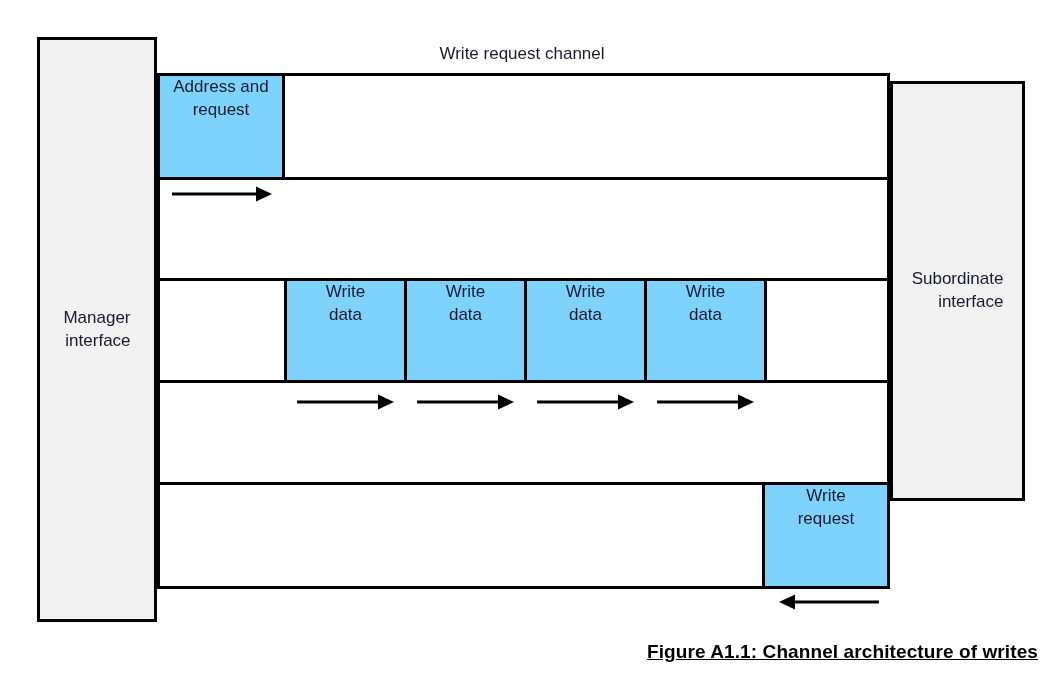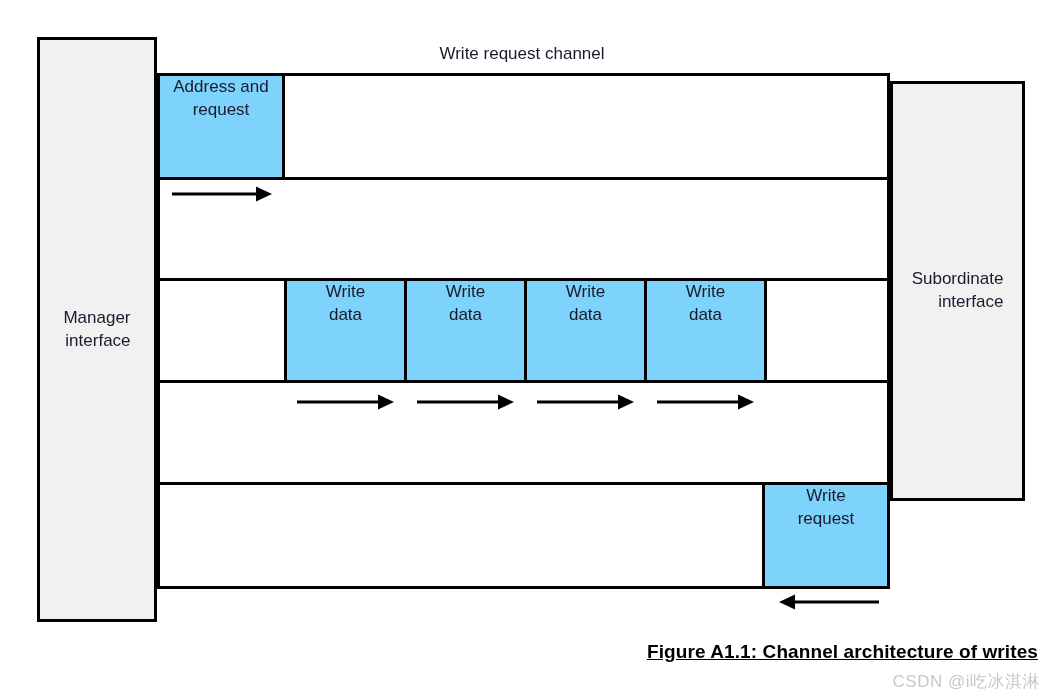--- a/index.html
+++ b/index.html
@@ -253,15 +253,14 @@
   </div>
 
   <div class="arrow" style="left:772px; top:594px; width:107px;">
     <svg width="107" height="16" viewBox="0 0 107 16">
       <line x1="16" y1="8" x2="107" y2="8" stroke="#000000" stroke-width="3"></line>
       <polygon points="23,0.5 7,8 23,15.5" fill="#000000"></polygon>
     </svg>
   </div>
 
   <div id="figure-caption">Figure A1.1: Channel architecture of writes</div>
-  <div id="watermark">CSDN @i吃冰淇淋</div>
 
 </div>
 
 </body></html>

